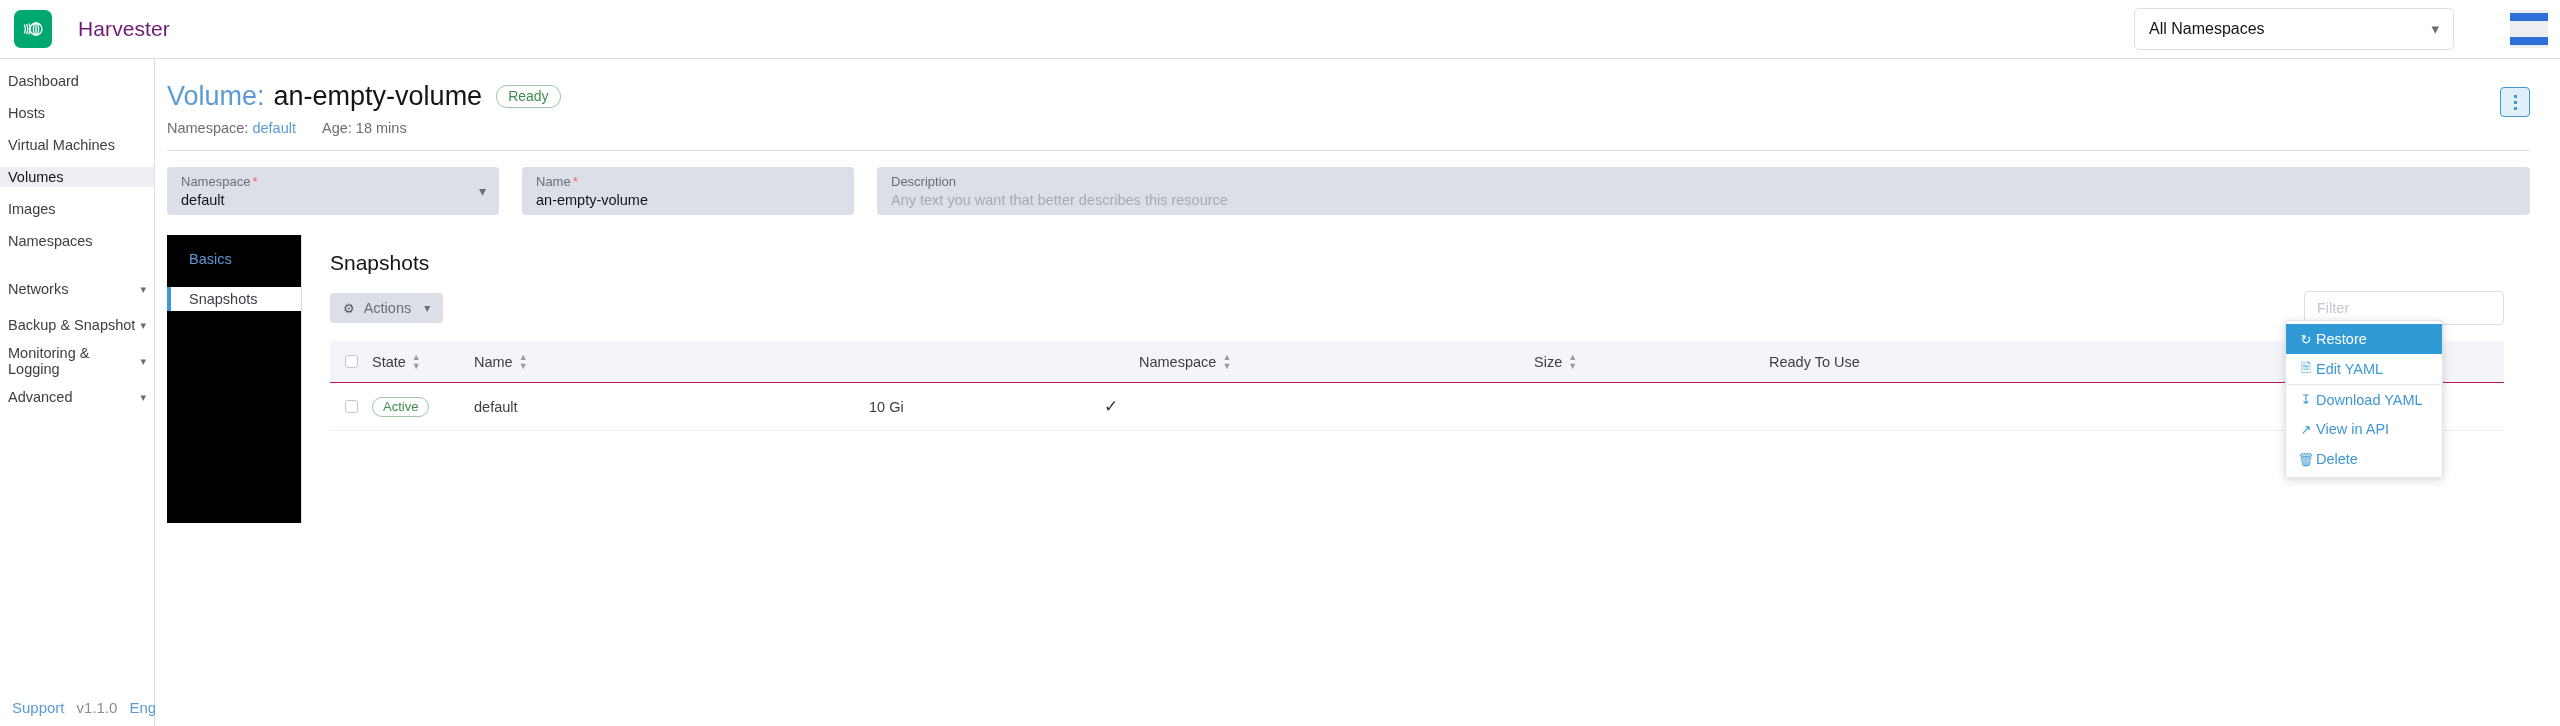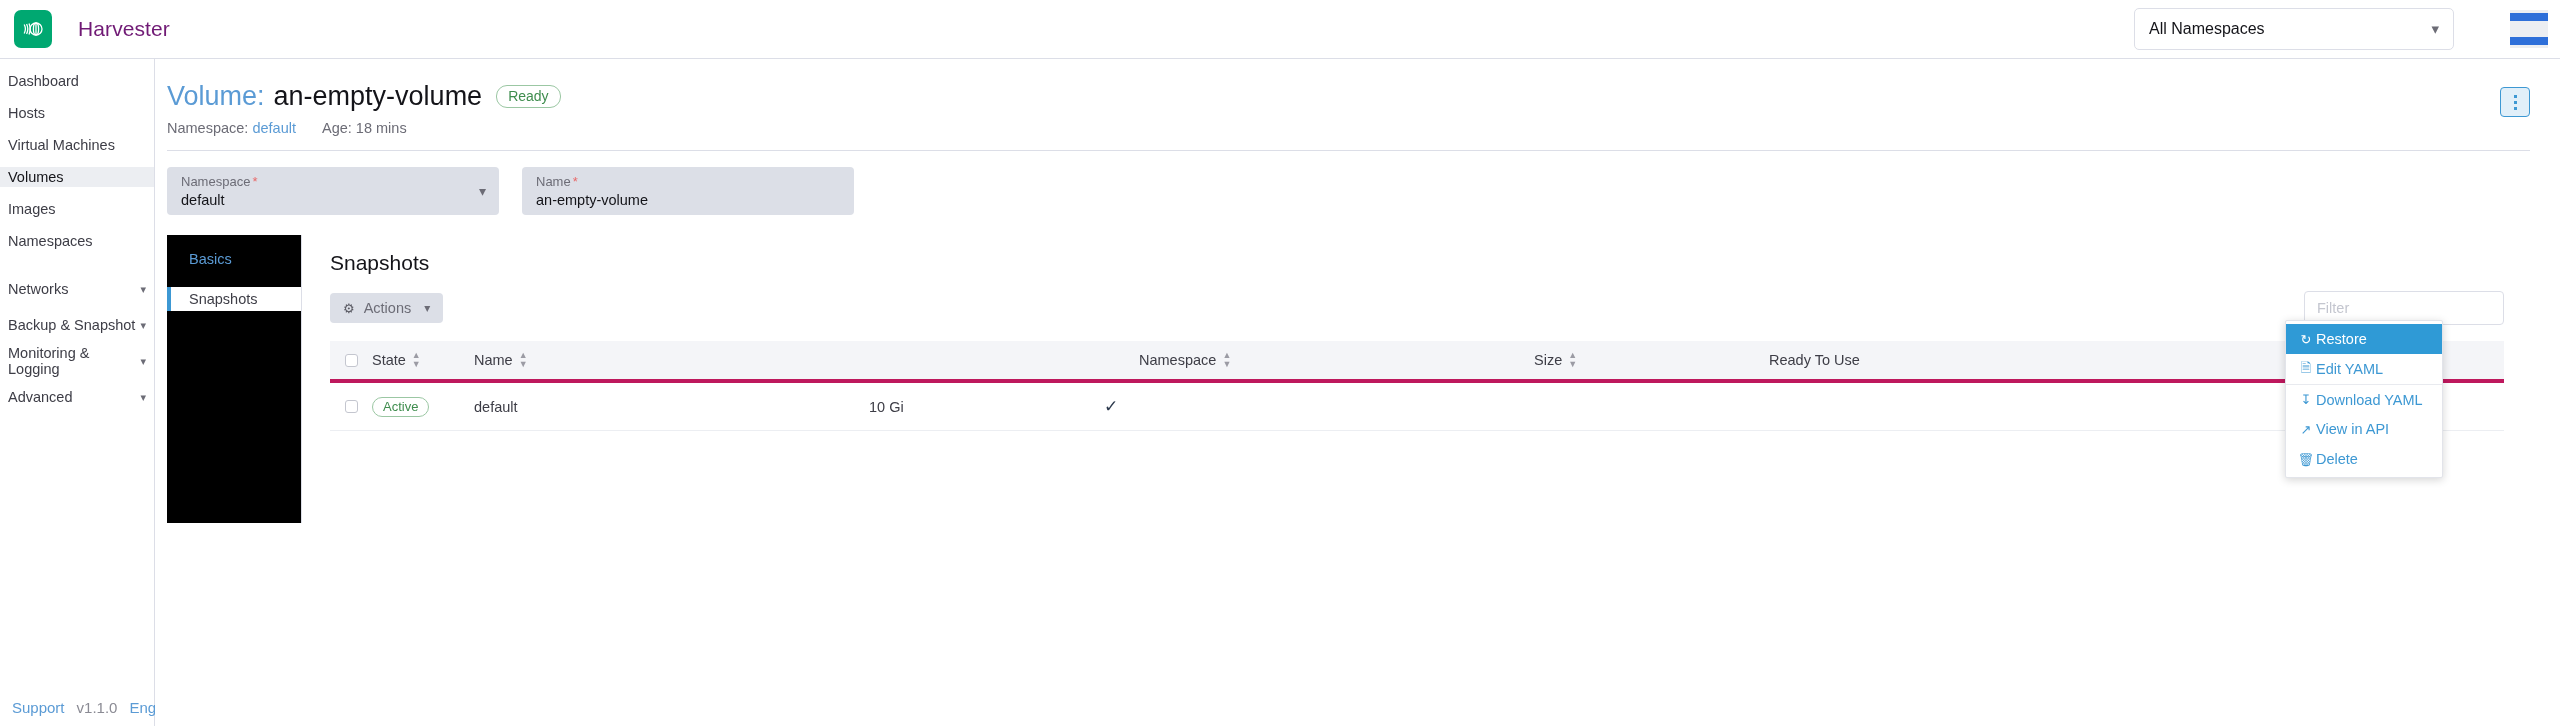--- a/index.html
+++ b/index.html
@@ -132,21 +132,21 @@
   #filter-box {
     margin-left: auto; margin-right: 26px;
     width: 200px; height: 34px; border: 1px solid #dcdee7; border-radius: 4px;
     display: flex; align-items: center; padding: 0 12px;
     font-size: 14.5px; color: #c4c6cf; background: #fff;
   }
 
   
   #table { margin-top: 16px; margin-right: 26px; }
   #thead {
-    background: #f4f5f8; border-bottom: 4px solid #be185d;
+    background: #f4f5f8; border-bottom: 1px solid #be185d;
     height: 42px; display: flex; align-items: center;
   }
   #tbody-row {
     height: 48px; display: flex; align-items: center;
     border-bottom: 1px solid #eceef2; background: #fff;
   }
   .c-check { width: 42px; display: flex; justify-content: center; flex-shrink: 0; }
   .cb { width: 13px; height: 13px; border: 1px solid #c4c6cf; border-radius: 3px; background:#fff; cursor:pointer; }
   .c-state { width: 102px; flex-shrink: 0; }
   .c-name { width: 665px; flex-shrink: 0; }
@@ -286,20 +286,24 @@
       <span class="chev">▾</span>
     </div>
 
     <div class="field" id="f-name">
       <div class="lbl">
         <span>Name</span><span class="req">*</span>
       </div>
       <div class="val">an-empty-volume</div>
     </div>
 
+    <div class="field" id="f-desc">
+      <div class="lbl">Description</div>
+      <div class="val ph">Any text you want that better describes this resource</div>
+    </div>
   </div>
 
   <div id="panel">
     <div id="tabs">
       <div class="tab inactive">
         <span>Basics</span>
       </div>
       <div class="tab active">
         <span>Snapshots</span>
       </div>

